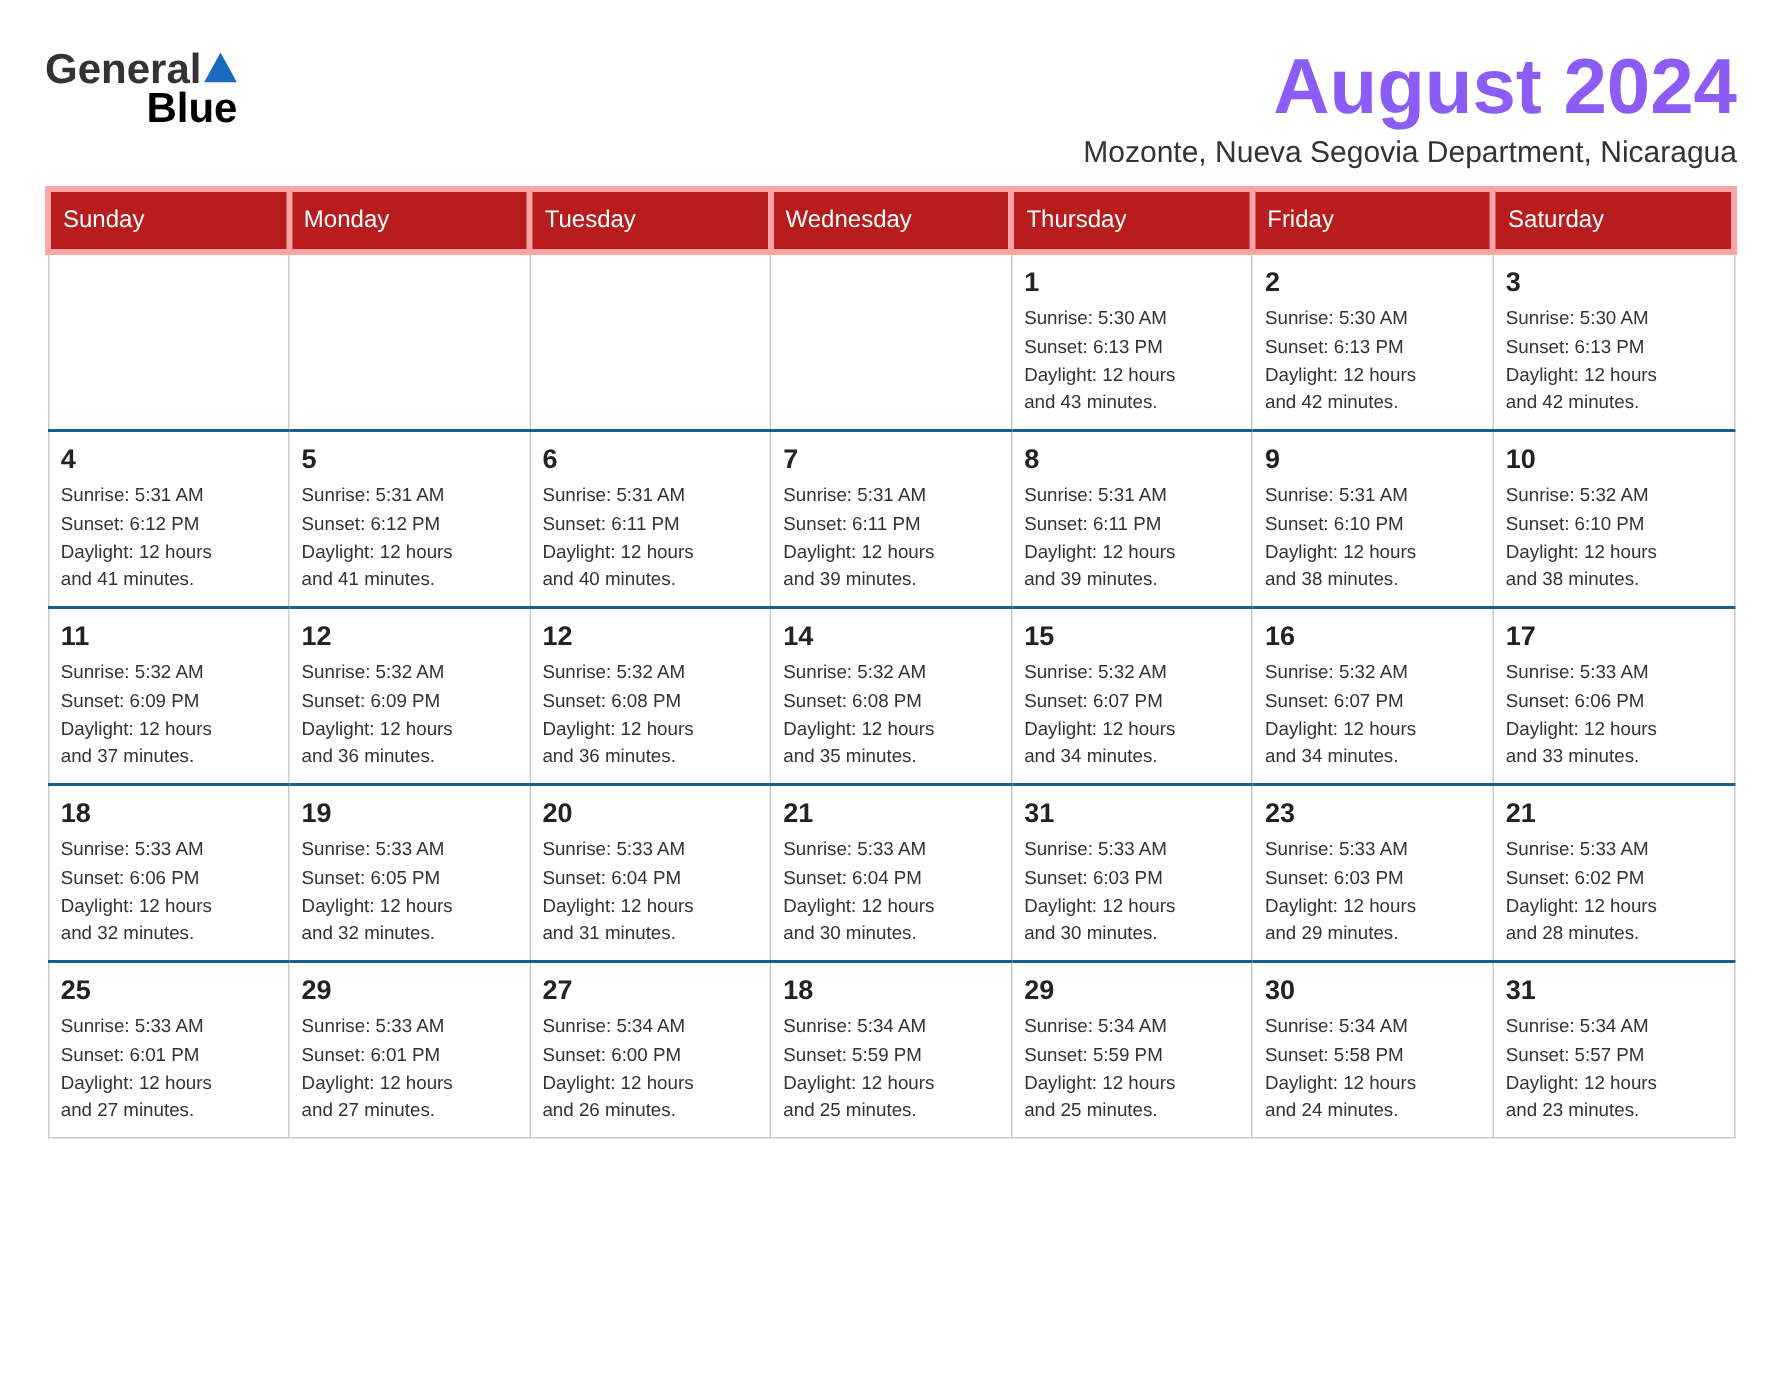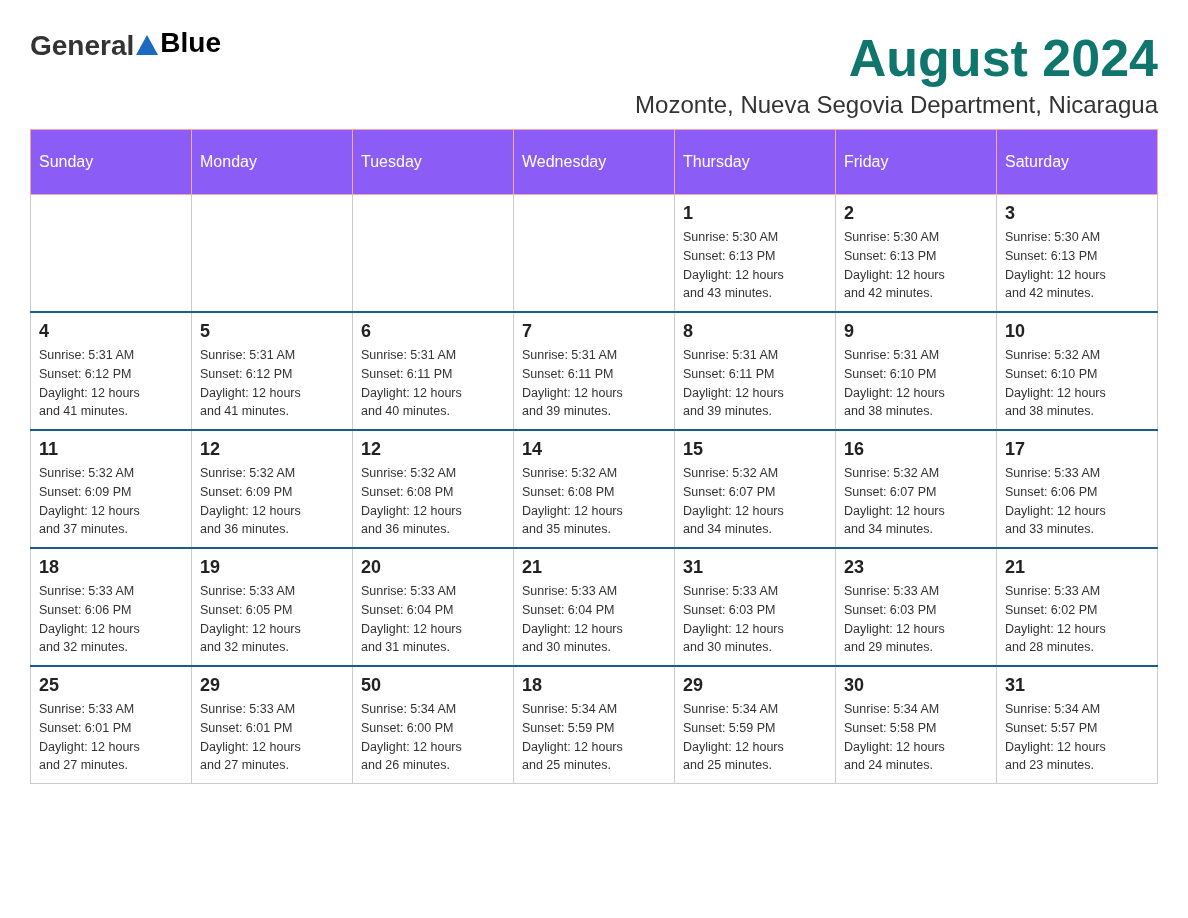--- a/index.html
+++ b/index.html
@@ -11,63 +11,63 @@
       min-height: 918px;
     }
     .header-area {
       display: flex;
       justify-content: space-between;
       align-items: flex-start;
       margin-bottom: 8px;
     }
     .logo {
       display: flex;
-      flex-direction: row;
-      align-items: center;
+      flex-direction: column;
+      align-items: flex-end;
     }
     .logo-text {
       display: flex;
       align-items: center;
       font-size: 28px;
       font-weight: bold;
     }
     .logo-general {
       color: #333;
     }
     .logo-blue {
       color: #1a6bbf;
     }
     .title-area {
       text-align: right;
     }
     .month-title {
       font-size: 52px;
       font-weight: bold;
-      color: #0f766e;
+      color: #8b5cf6;
       line-height: 1.1;
     }
     .location-title {
-      font-size: 24px;
+      font-size: 20px;
       color: #333;
       font-weight: normal;
       margin-top: 4px;
     }
     .calendar-table {
       width: 100%;
       border-collapse: collapse;
       margin-top: 10px;
     }
     .calendar-table th {
-      background-color: #8b5cf6;
+      background-color: #b91c1c;
       color: #fff;
-      padding: 23px 8px;
+      padding: 10px 8px;
       font-size: 16px;
       font-weight: normal;
       text-align: left;
-      border: 1px solid #fca5a5;
+      border: 4px solid #fca5a5;
     }
     .calendar-table td {
       border: 1px solid #ccc;
       padding: 8px;
       vertical-align: top;
       width: calc(100% / 7);
       min-height: 110px;
       font-size: 13px;
       color: #333;
     }
@@ -315,21 +315,21 @@
 and 27 minutes.</div>
         </td>
         <td>
           <span class="day-number">29</span>
           <div class="day-info" style="white-space: pre-line;">Sunrise: 5:33 AM
 Sunset: 6:01 PM
 Daylight: 12 hours
 and 27 minutes.</div>
         </td>
         <td>
-          <span class="day-number">50</span>
+          <span class="day-number">27</span>
           <div class="day-info" style="white-space: pre-line;">Sunrise: 5:34 AM
 Sunset: 6:00 PM
 Daylight: 12 hours
 and 26 minutes.</div>
         </td>
         <td>
           <span class="day-number">18</span>
           <div class="day-info" style="white-space: pre-line;">Sunrise: 5:34 AM
 Sunset: 5:59 PM
 Daylight: 12 hours

